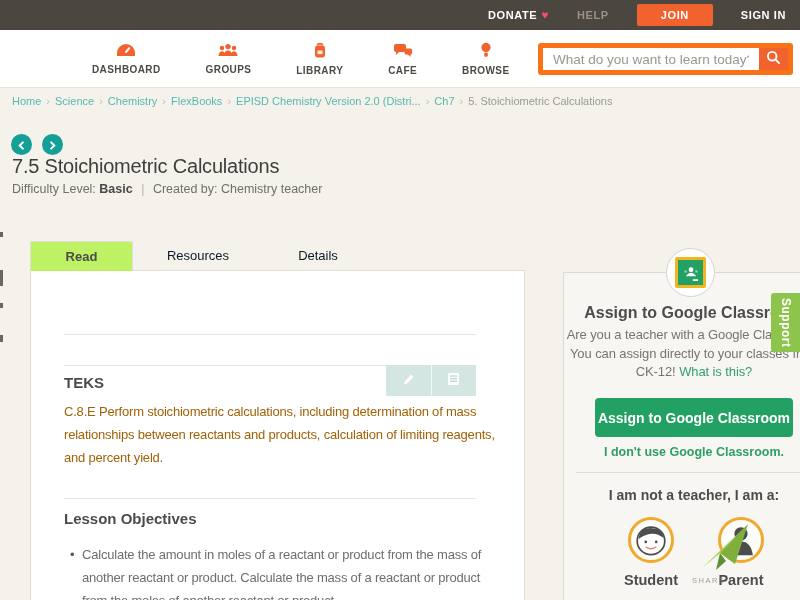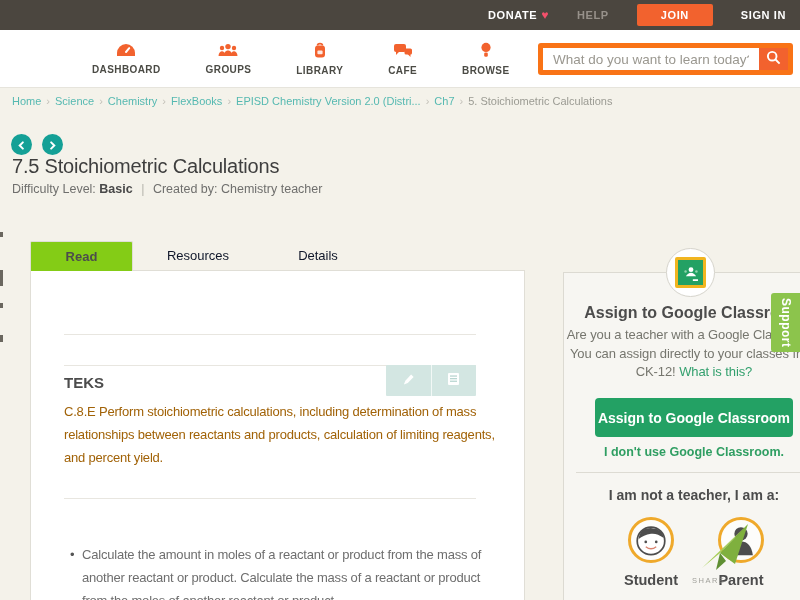--- a/index.html
+++ b/index.html
@@ -54,21 +54,21 @@
     position:absolute; width:21px; height:21px; border-radius:50%;
     background:#14a096; display:flex; align-items:center; justify-content:center; cursor:pointer;
   }
   .page-title { position:absolute; left:12px; top:155px; font-size:20px; font-weight:normal; color:#3e3e3e; letter-spacing:-.2px; }
   .page-sub { position:absolute; left:12px; top:182px; font-size:12.5px; color:#6f6f6d; }
   .page-sub b { color:#494949; }
   .page-sub .pipe { color:#b8b6ae; margin:0 5px; }
   
   .tab-active {
     position:absolute; left:30px; top:241px; width:103px; height:30px;
-    background:#84cc16; border:1px solid #e0ded6; border-bottom:none;
+    background:#bef264; border:1px solid #e0ded6; border-bottom:none;
     border-radius:2px 2px 0 0; z-index:3; text-align:center;
     line-height:29px; font-size:13px; font-weight:bold; color:#4c4c4c; cursor:pointer;
   }
   .tab-plain {
     position:absolute; top:241px; width:110px; height:30px; text-align:center;
     line-height:29px; font-size:13px; color:#0f172a; cursor:pointer;
   }
   
   .content-box {
     position:absolute; left:30px; top:270px; width:495px; height:340px;
@@ -261,20 +261,21 @@
             <rect x="3" y="3.4" width="7" height="1.3" fill="#b9d6d1"></rect>
             <rect x="3" y="6" width="7" height="1.3" fill="#b9d6d1"></rect>
             <rect x="3" y="8.6" width="7" height="1.3" fill="#b9d6d1"></rect>
           </svg>
       </span>
     </div>
   </div>
   <div class="sect-h" style="top:103px;">TEKS</div>
   <div class="body-p" style="top:129px;">C.8.E Perform stoichiometric calculations, including determination of mass relationships between reactants and products, calculation of limiting reagents, and percent yield.</div>
   <div class="cdiv" style="top:227px;"></div>
+  <div class="sect-h" style="top:239px;">Lesson Objectives</div>
   <div class="bullet-row" style="top:272px;">
     <span class="bullet-dot">•</span>
     <span class="bullet-txt">Calculate the amount in moles of a reactant or product from the mass of another reactant or product. Calculate the mass of a reactant or product from the moles of another reactant or product.</span>
   </div>
 </div>
 
 <div class="panel">
   <div class="panel-h">Assign to Google Classroom</div>
   <div class="panel-p">
     <span>Are you a teacher with a Google Classroom? You can assign directly to your classes from CK-12!</span>

